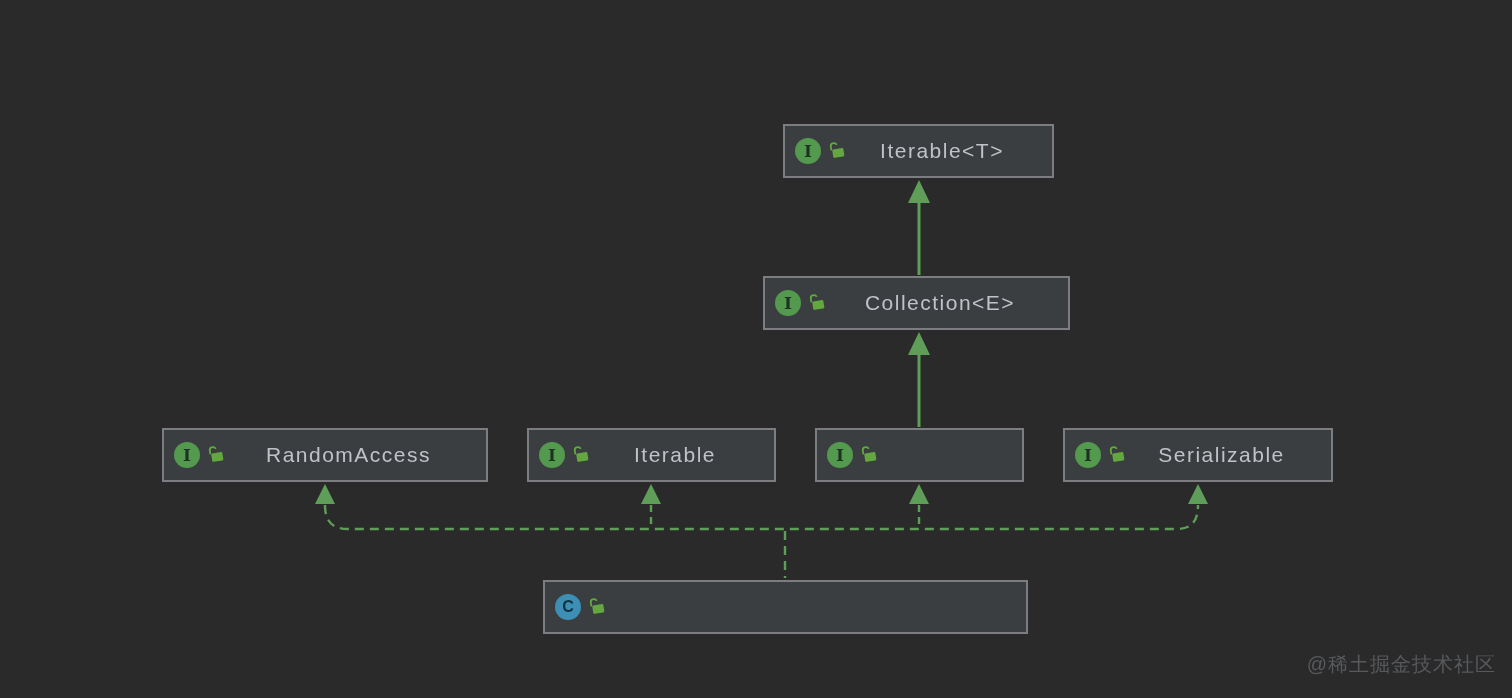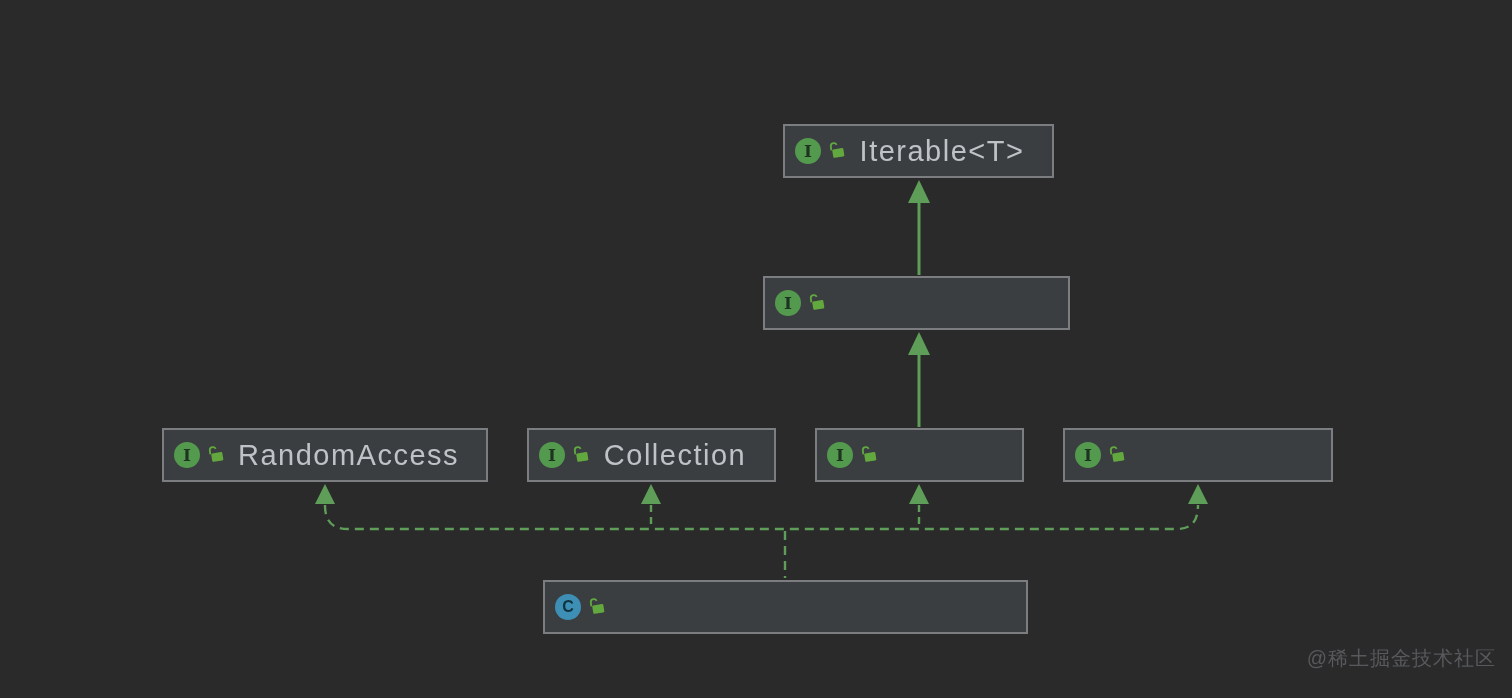--- a/index.html
+++ b/index.html
@@ -36,21 +36,21 @@
   .node .icons {
     display: flex;
     align-items: center;
     gap: 7px;
     flex: 0 0 auto;
   }
   .node .label {
     flex: 1 1 auto;
     text-align: center;
     color: #bfc3c8;
-    font-size: 29px;
+    font-size: 21px;
     letter-spacing: 1.5px;
     white-space: nowrap;
     padding-right: 4px;
   }
   .kind-icon {
     width: 26px;
     height: 26px;
     border-radius: 50%;
     display: flex;
     align-items: center;
@@ -72,21 +72,21 @@
   }
   .lock-icon {
     width: 18px;
     height: 18px;
     transform: rotate(-9deg);
     margin-top: -2px;
   }
   .watermark {
     position: absolute;
     right: 16px;
-    bottom: 26px;
+    bottom: 20px;
     color: #57595c;
     font-size: 20px;
     letter-spacing: 1px;
     user-select: none;
   }
 </style>
 </head>
 <body>
 
 <div class="canvas">
@@ -126,20 +126,21 @@
   <div class="node" style="left:763px; top:276px; width:307px; height:54px;">
     <span class="icons">
       <span class="kind-icon iface">I</span>
       <span class="lock-icon">
         <svg width="18" height="18" viewBox="0 0 18 18">
           <path d="M3.4 8.4 L3.4 4.8 Q3.4 1.7 6.5 1.7 Q8.9 1.7 9.5 3.8" fill="none" stroke="#62a83f" stroke-width="1.8"></path>
           <rect x="4.2" y="7.8" width="11.2" height="8.6" rx="1.2" fill="#62a83f"></rect>
         </svg>
       </span>
     </span>
+    <span class="label">Collection&lt;E&gt;</span>
   </div>
 
   <div class="node" style="left:162px; top:428px; width:326px; height:54px;">
     <span class="icons">
       <span class="kind-icon iface">I</span>
       <span class="lock-icon">
         <svg width="18" height="18" viewBox="0 0 18 18">
           <path d="M3.4 8.4 L3.4 4.8 Q3.4 1.7 6.5 1.7 Q8.9 1.7 9.5 3.8" fill="none" stroke="#62a83f" stroke-width="1.8"></path>
           <rect x="4.2" y="7.8" width="11.2" height="8.6" rx="1.2" fill="#62a83f"></rect>
         </svg>
@@ -151,21 +152,21 @@
   <div class="node" style="left:527px; top:428px; width:249px; height:54px;">
     <span class="icons">
       <span class="kind-icon iface">I</span>
       <span class="lock-icon">
         <svg width="18" height="18" viewBox="0 0 18 18">
           <path d="M3.4 8.4 L3.4 4.8 Q3.4 1.7 6.5 1.7 Q8.9 1.7 9.5 3.8" fill="none" stroke="#62a83f" stroke-width="1.8"></path>
           <rect x="4.2" y="7.8" width="11.2" height="8.6" rx="1.2" fill="#62a83f"></rect>
         </svg>
       </span>
     </span>
-    <span class="label">Collection</span>
+    <span class="label">Iterable</span>
   </div>
 
   <div class="node" style="left:815px; top:428px; width:209px; height:54px;">
     <span class="icons">
       <span class="kind-icon iface">I</span>
       <span class="lock-icon">
         <svg width="18" height="18" viewBox="0 0 18 18">
           <path d="M3.4 8.4 L3.4 4.8 Q3.4 1.7 6.5 1.7 Q8.9 1.7 9.5 3.8" fill="none" stroke="#62a83f" stroke-width="1.8"></path>
           <rect x="4.2" y="7.8" width="11.2" height="8.6" rx="1.2" fill="#62a83f"></rect>
         </svg>
@@ -176,20 +177,21 @@
   <div class="node" style="left:1063px; top:428px; width:270px; height:54px;">
     <span class="icons">
       <span class="kind-icon iface">I</span>
       <span class="lock-icon">
         <svg width="18" height="18" viewBox="0 0 18 18">
           <path d="M3.4 8.4 L3.4 4.8 Q3.4 1.7 6.5 1.7 Q8.9 1.7 9.5 3.8" fill="none" stroke="#62a83f" stroke-width="1.8"></path>
           <rect x="4.2" y="7.8" width="11.2" height="8.6" rx="1.2" fill="#62a83f"></rect>
         </svg>
       </span>
     </span>
+    <span class="label">Serializable</span>
   </div>
 
   <div class="node" style="left:543px; top:580px; width:485px; height:54px;">
     <span class="icons">
       <span class="kind-icon cls">C</span>
       <span class="lock-icon">
         <svg width="18" height="18" viewBox="0 0 18 18">
           <path d="M3.4 8.4 L3.4 4.8 Q3.4 1.7 6.5 1.7 Q8.9 1.7 9.5 3.8" fill="none" stroke="#62a83f" stroke-width="1.8"></path>
           <rect x="4.2" y="7.8" width="11.2" height="8.6" rx="1.2" fill="#62a83f"></rect>
         </svg>

